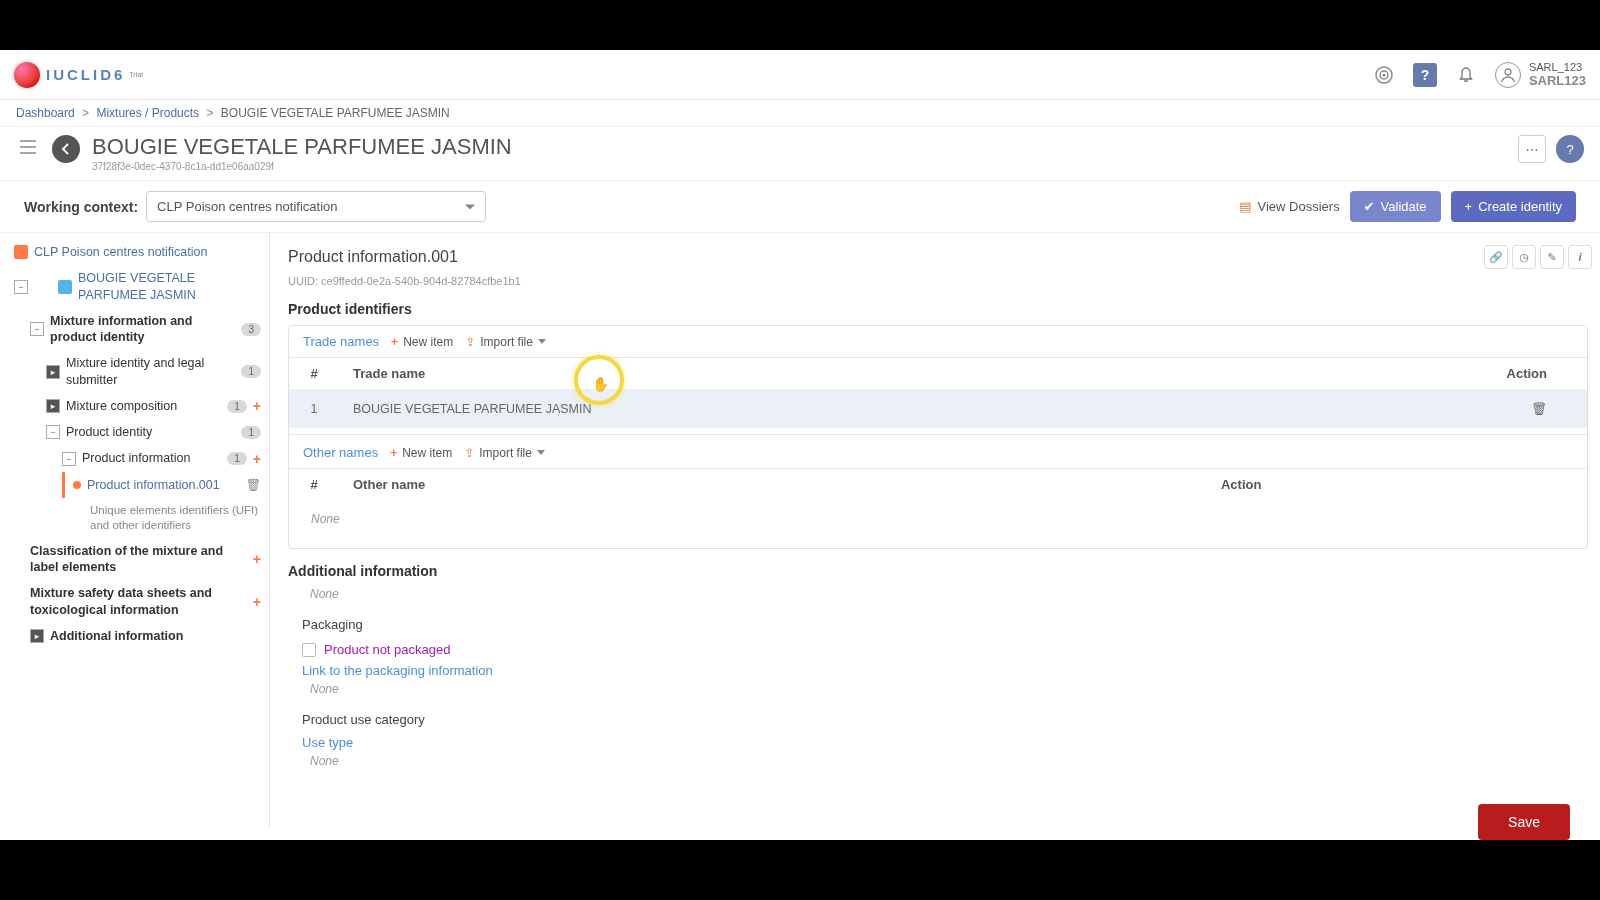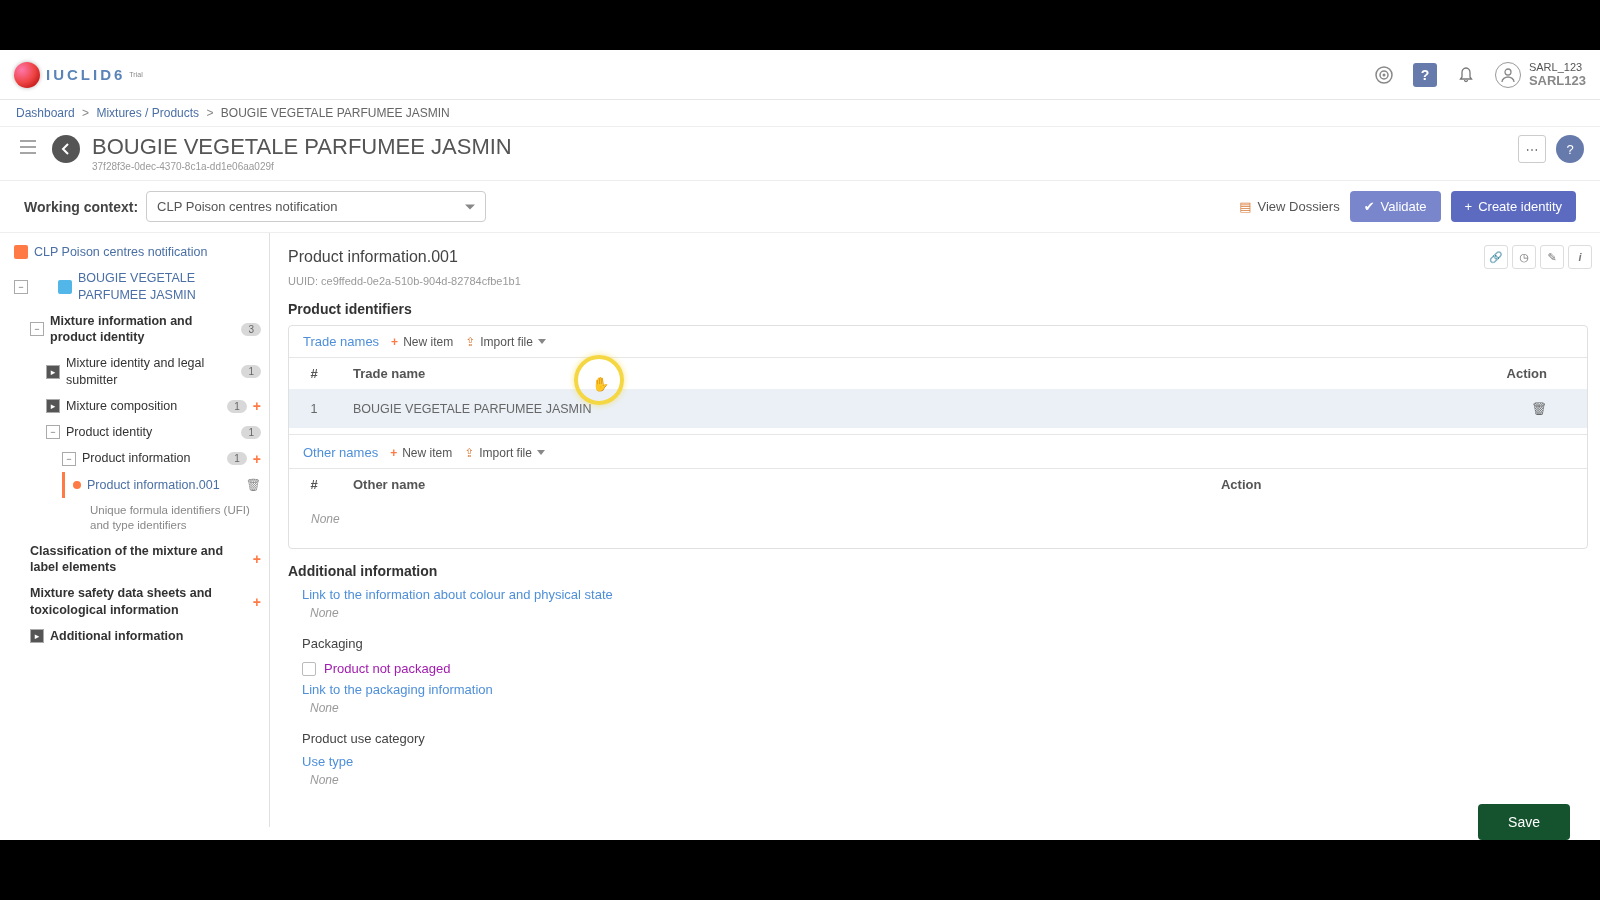--- a/index.html
+++ b/index.html
@@ -34,21 +34,21 @@
 
 .context-row { display: flex; align-items: center; padding: 10px 24px; border-bottom: 1px solid #eee; gap: 8px; }
 .context-row label { font-weight: bold; font-size: 14px; color: #444; }
 .context-select { border: 1px solid #ccc; border-radius: 4px; padding: 7px 40px 7px 10px; font-size: 13px; color: #555; position: relative; min-width: 340px; }
 .context-select::after { content: ''; position: absolute; right: 10px; top: 50%; width: 0; height: 0; border-left: 5px solid transparent; border-right: 5px solid transparent; border-top: 5px solid #888; transform: translateY(-50%); }
 .context-actions { margin-left: auto; display: flex; gap: 10px; align-items: center; }
 .link-pill { display: flex; align-items: center; gap: 6px; color: #555; font-size: 13px; cursor: pointer; }
 .btn { border: none; padding: 8px 14px; border-radius: 4px; font-size: 13px; cursor: pointer; display: flex; align-items: center; gap: 6px; }
 .btn-validate { background: #7986cb; color: #fff; }
 .btn-create { background: #5c6bc0; color: #fff; }
-.btn-save { background: #14532d; color: #fff; padding: 10px 30px; font-size: 14px; }
+.btn-save { background: #b91c1c; color: #fff; padding: 10px 30px; font-size: 14px; }
 
 .main-wrap { display: flex; height: calc(100vh - 50px - 50px - 34px - 56px - 56px - 60px); }
 
 .sidebar { width: 270px; border-right: 1px solid #e0e0e0; overflow-y: auto; padding: 6px 0; font-size: 12.5px; }
 .tree-row { display: flex; align-items: center; padding: 5px 8px; gap: 6px; cursor: default; }
 .tree-row.top { color: #4a6fa5; font-weight: 500; }
 .tree-row .sq { width: 14px; height: 14px; border: 1px solid #aaa; display: flex; align-items: center; justify-content: center; font-size: 9px; color: #666; cursor: pointer; background: #fff; }
 .tree-row .doc-ico { width: 14px; height: 14px; background: #ff7a45; border-radius: 2px; }
 .tree-row .dot-ico { width: 14px; height: 14px; background: #4a90d9; border-radius: 2px; }
 .tree-label { flex: 1; line-height: 1.3; }
@@ -232,21 +232,21 @@
       <span class="tree-label">Product information</span>
       <span class="badge-num">1</span>
       <span class="plus">+</span>
     </div>
     <div class="tree-row leaf">
       <span class="dot"></span>
       <span class="tree-label link" style="font-weight:500;">Product information.001</span>
       <span class="trash-sm">🗑</span>
     </div>
     <div class="tree-row indent5">
-      <span class="tree-label" style="color:#888;font-size:11.5px;">Unique formula identifiers (UFI) and type identifiers</span>
+      <span class="tree-label" style="color:#888;font-size:11.5px;">Unique elements identifiers (UFI) and other identifiers</span>
     </div>
     <div class="tree-row indent2">
       <span class="tree-label bold">Classification of the mixture and label elements</span>
       <span class="plus">+</span>
     </div>
     <div class="tree-row indent2">
       <span class="tree-label bold">Mixture safety data sheets and toxicological information</span>
       <span class="plus">+</span>
     </div>
     <div class="tree-row indent2">
@@ -259,21 +259,21 @@
     <div class="doc-header">
       <h2>Product information.001</h2>
       <div class="meta-icons">
         <div class="mi">🔗</div>
         <div class="mi">◷</div>
         <div class="mi">✎</div>
         <div class="mi" style="font-style:italic;font-weight:bold;">i</div>
       </div>
     </div>
     <div class="doc-uuid">
-      <span>UUID:</span> <span>ce9ffedd-0e2a-510b-904d-82784cfbe1b1</span>
+      <span>UUID:</span> <span>ce9ffedd-0e2a-540b-904d-82784cfbe1b1</span>
     </div>
 
     <div class="section-title">Product identifiers</div>
 
     <div class="panel">
       <div class="sub-header">
         <span class="label">Trade names</span>
         <div class="mini-action">
           <span class="plus2">+</span>
           <span>New item</span>
@@ -323,21 +323,20 @@
         </thead>
       </table>
 
       <div class="sub-block">
         <div class="none">None</div>
       </div>
     </div>
 
     <div class="sect2">
       <h3>Additional information</h3>
-      <div class="field-link">Link to the information about colour and physical state</div>
       <div class="none2">None</div>
 
       <h4>Packaging</h4>
       <div class="checkbox-row">
         <div class="cb"></div>
         <span class="cblbl">Product not packaged</span>
       </div>
       <div class="field-link">Link to the packaging information</div>
       <div class="none2">None</div>
 

